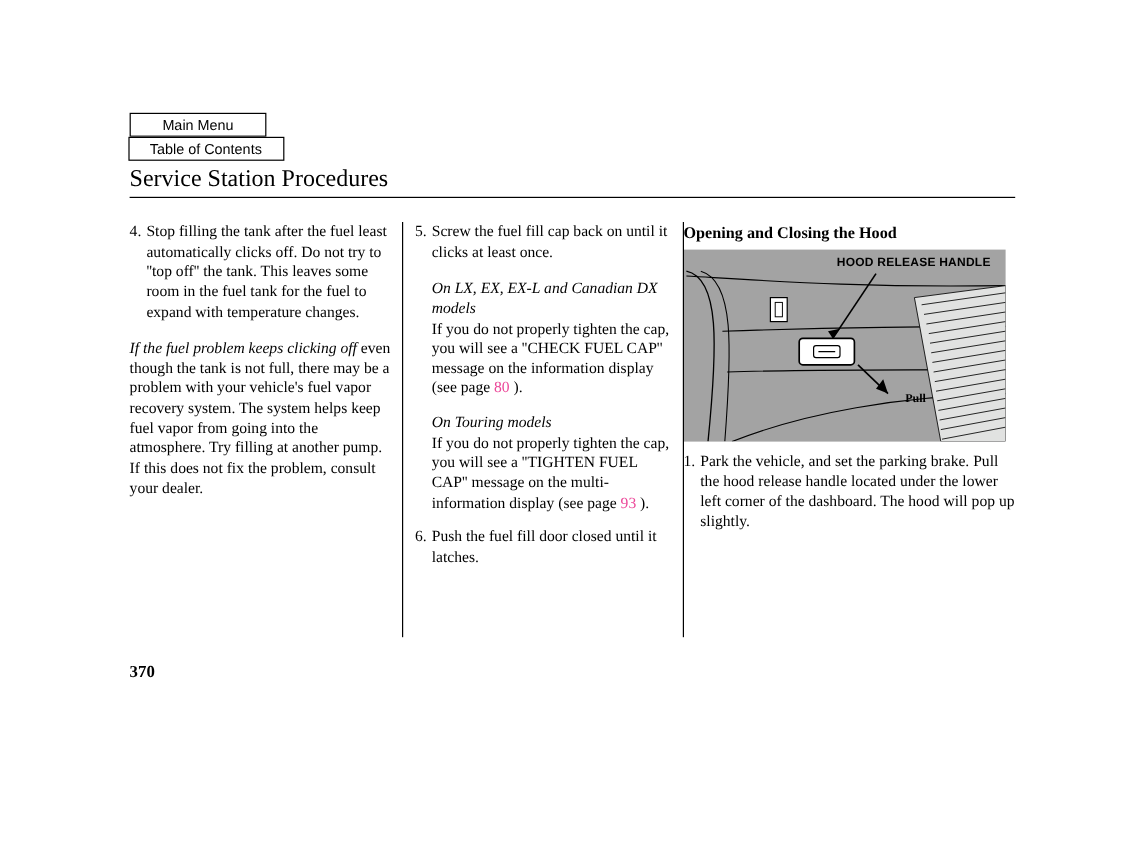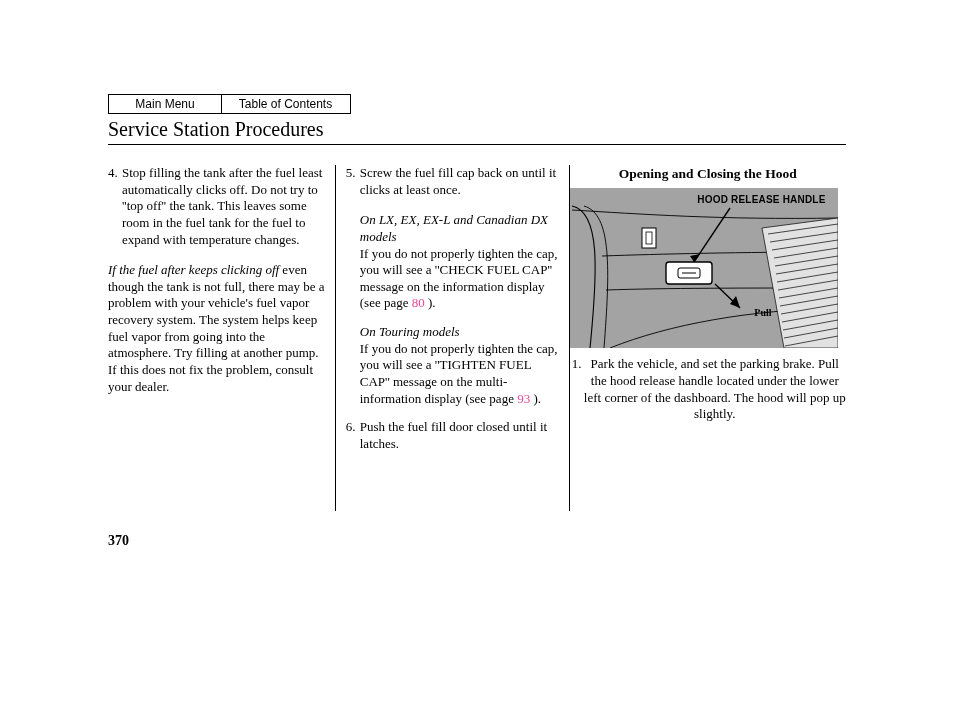--- a/index.html
+++ b/index.html
@@ -10,20 +10,21 @@
     color: #000;
     width: 954px;
   }
   .page {
     padding: 94px 108px 0 108px;
   }
   .nav-buttons {
     display: flex;
     gap: 0;
     margin-bottom: 4px;
+    flex-direction: column;
   }
   .nav-btn {
     border: 1.5px solid #000;
     padding: 2px 0;
     font-family: Arial, sans-serif;
     font-size: 12px;
     text-align: center;
     background: #fff;
     cursor: pointer;
   }
@@ -43,21 +44,21 @@
     display: flex;
     gap: 0;
     font-size: 13px;
     line-height: 1.28;
   }
   .col {
     position: relative;
   }
   .col1 { width: 222px; padding-right: 6px; }
   .col2 { width: 214px; padding: 0 10px; border-left: 0.7px solid #000; }
-  .col3 { width: 278px; padding-left: 0; border-left: 0.7px solid #000; text-align: center; }
+  .col3 { width: 278px; padding-left: 0; border-left: 0.7px solid #000; }
   .list-item {
     display: flex;
     margin-bottom: 14px;
   }
   .list-item .num { flex: 0 0 14px; }
   .list-item .txt { flex: 1; }
   .para { margin-bottom: 14px; }
   .indent-block { margin-left: 14px; margin-bottom: 12px; }
   .italic { font-style: italic; }
   .link { color: #ec4899; }
@@ -113,21 +114,21 @@
 
   <div class="columns">
 
     <div class="col col1">
       <div class="col-inner">
         <div class="list-item">
           <div class="num">4.</div>
           <div class="txt">Stop filling the tank after the fuel least automatically clicks off. Do not try to ''top off'' the tank. This leaves some room in the fuel tank for the fuel to expand with temperature changes.</div>
         </div>
         <div class="para">
-          <span class="italic">If the fuel after keeps clicking off</span><span> even though the tank is not full, there may be a problem with your vehicle's fuel vapor recovery system. The system helps keep fuel vapor from going into the atmosphere. Try filling at another pump. If this does not fix the problem, consult your dealer.</span>
+          <span class="italic">If the fuel problem keeps clicking off</span><span> even though the tank is not full, there may be a problem with your vehicle's fuel vapor recovery system. The system helps keep fuel vapor from going into the atmosphere. Try filling at another pump. If this does not fix the problem, consult your dealer.</span>
         </div>
       </div>
     </div>
 
     <div class="col col2">
       <div class="col-inner">
         <div class="list-item">
           <div class="num">5.</div>
           <div class="txt">Screw the fuel fill cap back on until it clicks at least once.</div>
         </div>

